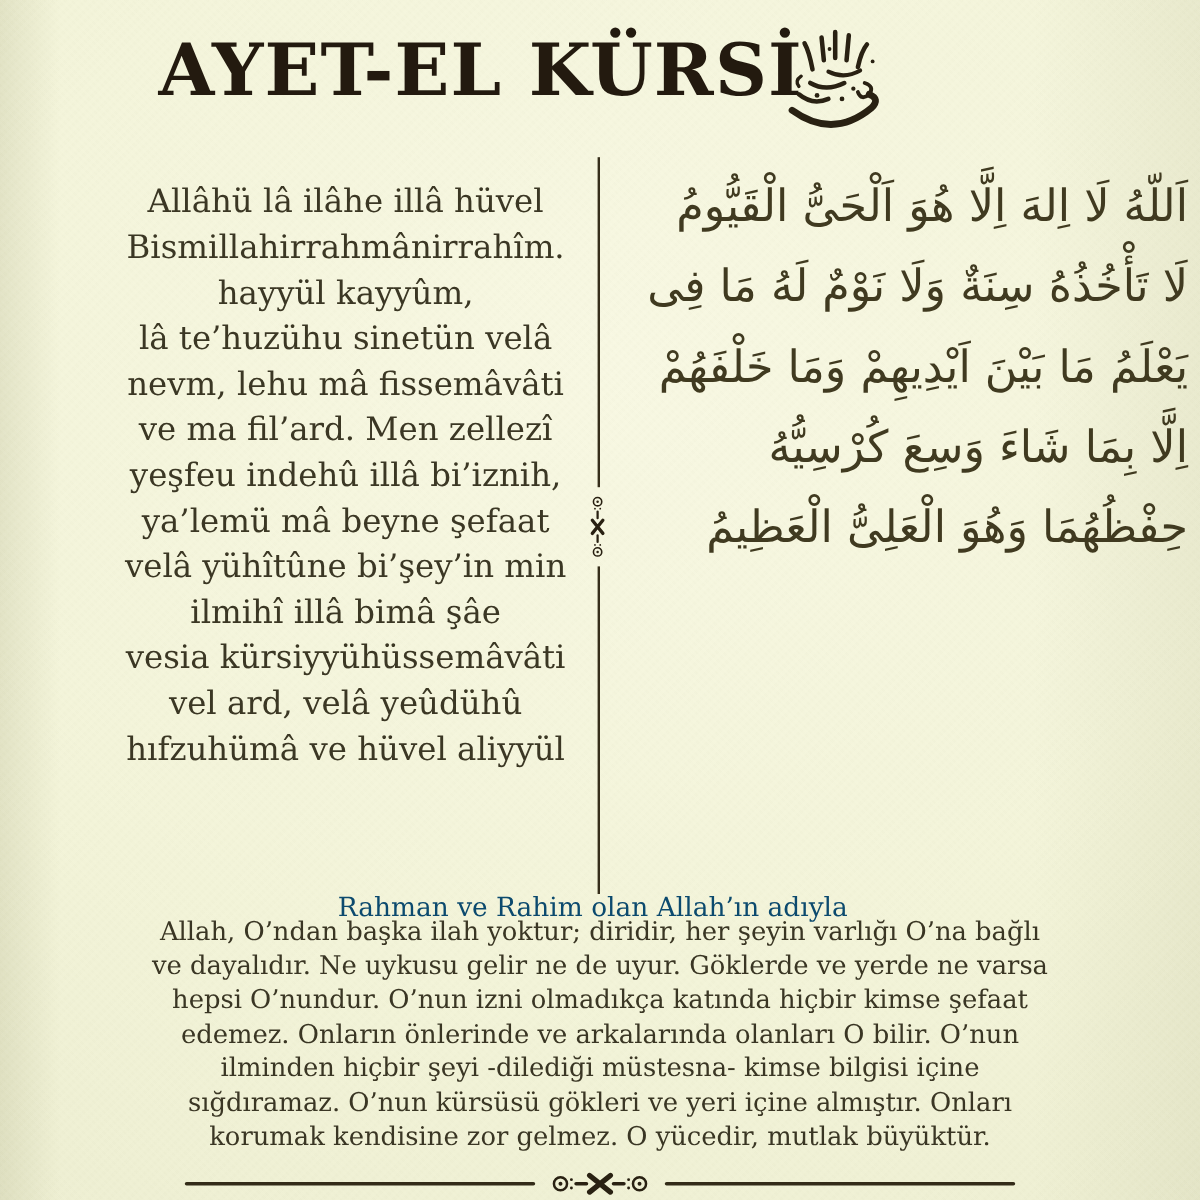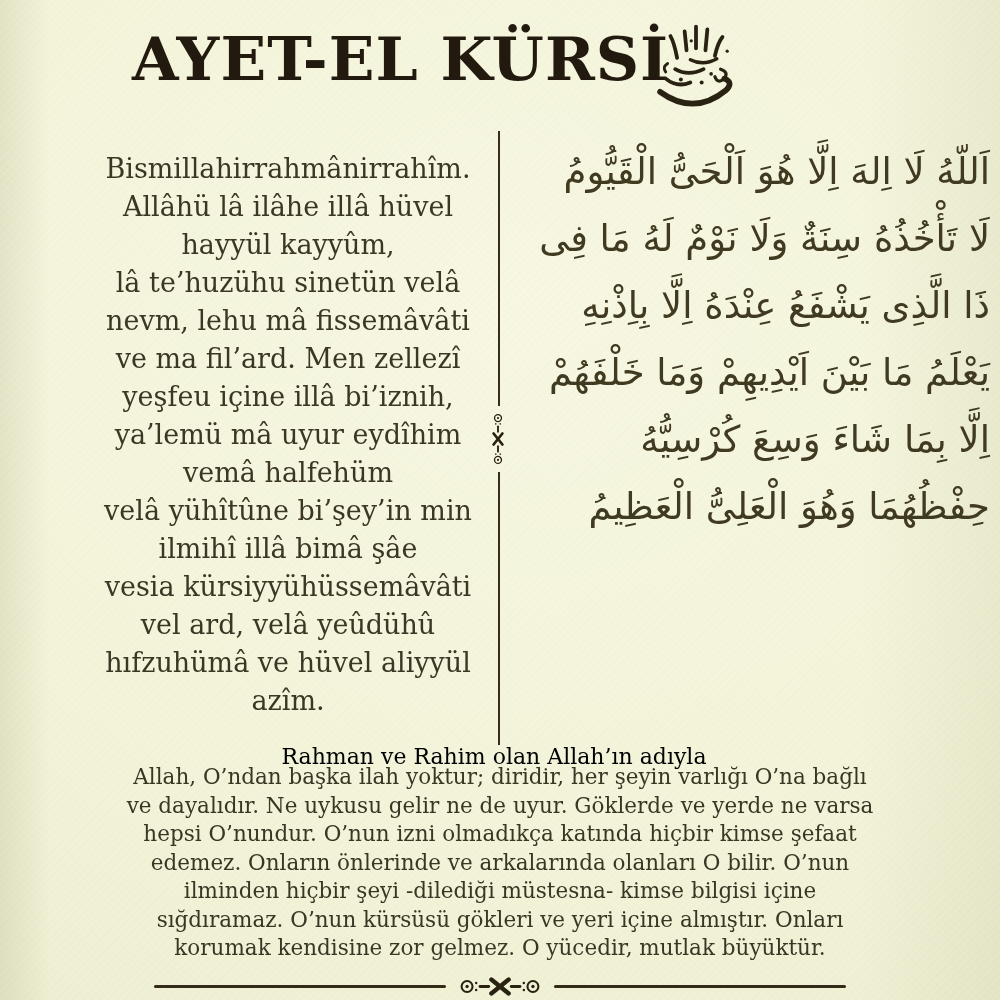--- a/index.html
+++ b/index.html
@@ -40,21 +40,21 @@
   }
   .translit .tline{height:38px;line-height:38px;white-space:nowrap;}
   .arabic{
     position:absolute;left:510px;top:138px;width:480px;
     color:#403a20;font-family:"DejaVu Sans",sans-serif;
     font-size:37px;text-align:right;direction:rtl;
   }
   .arabic .aline{height:67px;line-height:67px;white-space:nowrap;}
   .trans-heading{
     position:absolute;left:0;top:744px;width:988px;
-    text-align:center;font-size:22px;color:#000000;
+    text-align:center;font-size:22px;color:#0c4a6e;
   }
   .trans-body{
     position:absolute;left:120px;top:763px;width:760px;margin:0;
     text-align:center;font-size:21.5px;line-height:28.5px;color:#3a3624;
   }
   .footer-rule{position:absolute;top:985px;height:2.5px;background:#332b18;border-radius:2px;}
   .footer-rule.seg-left{left:154px;width:292px;}
   .footer-rule.seg-right{left:554px;width:292px;}
   .h-ornament{position:absolute;left:448px;top:976px;width:104px;height:21px;}
   .ink{stroke:#292112;fill:none;stroke-linecap:round;}
@@ -103,41 +103,38 @@
       <path d="M73 12 L 83 12" stroke-width="3.4"></path>
       <circle cx="87.5" cy="8" r="1.4" fill="#292112" stroke="none"></circle>
       <circle cx="87.5" cy="16" r="1.4" fill="#292112" stroke="none"></circle>
       <circle cx="98" cy="12" r="6.3" stroke-width="2.4"></circle>
       <circle cx="98" cy="12" r="1.9" fill="#292112" stroke="none"></circle>
     </g>
   </svg>
 </div>
 
 <div class="translit">
+  <div class="tline">Allâhü lâ ilâhe illâ hüvel</div>
   <div class="tline">Bismillahirrahmânirrahîm.</div>
-  <div class="tline">Allâhü lâ ilâhe illâ hüvel</div>
   <div class="tline">hayyül kayyûm,</div>
   <div class="tline">lâ te’huzühu sinetün velâ</div>
   <div class="tline">nevm, lehu mâ fissemâvâti</div>
   <div class="tline">ve ma fil’ard. Men zellezî</div>
-  <div class="tline">yeşfeu içine illâ bi’iznih,</div>
-  <div class="tline">ya’lemü mâ uyur eydîhim</div>
-  <div class="tline">vemâ halfehüm</div>
+  <div class="tline">yeşfeu indehû illâ bi’iznih,</div>
+  <div class="tline">ya’lemü mâ beyne şefaat</div>
   <div class="tline">velâ yühîtûne bi’şey’in min</div>
   <div class="tline">ilmihî illâ bimâ şâe</div>
   <div class="tline">vesia kürsiyyühüssemâvâti</div>
   <div class="tline">vel ard, velâ yeûdühû</div>
   <div class="tline">hıfzuhümâ ve hüvel aliyyül</div>
-  <div class="tline">azîm.</div>
 </div>
 
 <div class="arabic">
   <div class="aline" dir="rtl">اَللّهُ لَا اِلهَ اِلَّا هُوَ اَلْحَىُّ الْقَيُّومُ</div>
   <div class="aline" dir="rtl">لَا تَأْخُذُهُ سِنَةٌ وَلَا نَوْمٌ لَهُ مَا فِى</div>
-  <div class="aline" dir="rtl">ذَا الَّذِى يَشْفَعُ عِنْدَهُ اِلَّا بِاِذْنِهِ</div>
   <div class="aline" dir="rtl">يَعْلَمُ مَا بَيْنَ اَيْدِيهِمْ وَمَا خَلْفَهُمْ</div>
   <div class="aline" dir="rtl">اِلَّا بِمَا شَاءَ وَسِعَ كُرْسِيُّهُ</div>
   <div class="aline" dir="rtl">حِفْظُهُمَا وَهُوَ الْعَلِىُّ الْعَظِيمُ</div>
 </div>
 
 <div class="trans-heading">Rahman ve Rahim olan Allah’ın adıyla</div>
 <p class="trans-body">Allah, O’ndan başka ilah yoktur; diridir, her şeyin varlığı O’na bağlı ve dayalıdır. Ne uykusu gelir ne de uyur. Göklerde ve yerde ne varsa hepsi O’nundur. O’nun izni olmadıkça katında hiçbir kimse şefaat edemez. Onların önlerinde ve arkalarında olanları O bilir. O’nun ilminden hiçbir şeyi -dilediği müstesna- kimse bilgisi içine sığdıramaz. O’nun kürsüsü gökleri ve yeri içine almıştır. Onları korumak kendisine zor gelmez. O yücedir, mutlak büyüktür.</p>
 
 <div class="footer-rule seg-left"></div>
 <div class="footer-rule seg-right"></div>

